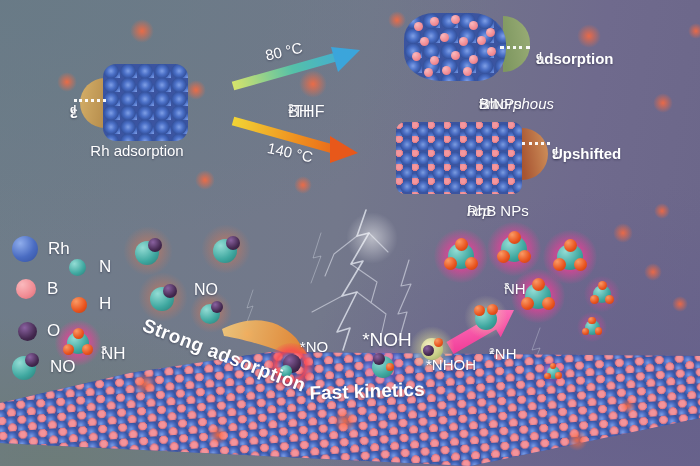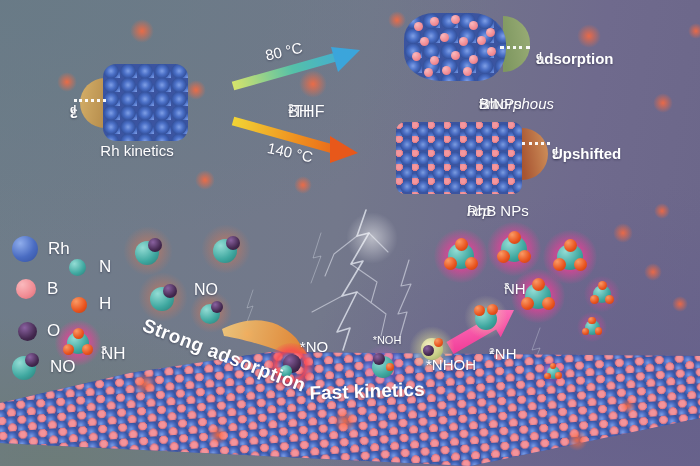--- a/index.html
+++ b/index.html
@@ -103,21 +103,21 @@
   #lbl-upshift{left:552px;top:146px;font-size:15px;font-weight:bold;}
   #lbl-hcp{left:467px;top:203px;font-size:15px;}
   .lg-label{font-size:17px;}
   #lg-rh {left:48px;top:249px;} #lg-n{left:99px;top:267px;} #lg-b{left:47px;top:289px;}
   #lg-h  {left:99px;top:304px;} #lg-o{left:47px;top:331px;} #lg-nh3{left:101px;top:345px;}
   #lg-no {left:50px;top:367px;}
   #lbl-no-gas{left:206px;top:290px;font-size:16px;}
   #lbl-strong{left:224px;top:356px;font-size:19px;font-weight:bold;letter-spacing:.5px;
               transform:translate(-50%,-50%) rotate(21deg);}
   #lbl-star-no{left:314px;top:347px;font-size:15px;}
-  #lbl-star-noh{left:387px;top:340px;font-size:11px;}
+  #lbl-star-noh{left:387px;top:340px;font-size:19px;}
   #lbl-star-nhoh{left:451px;top:365px;font-size:15px;}
   #lbl-star-nh2{left:489px;top:346px;font-size:15px;}
   #lbl-fast{left:367px;top:392px;font-size:19px;font-weight:bold;transform:translate(-50%,-50%) rotate(-2deg);}
   #lbl-nh3-product{left:504px;top:281px;font-size:15px;}
   .mol{pointer-events:none;}
 </style>
 </head>
 <body>
 
 <div id="stage">
@@ -343,21 +343,21 @@
         <div class="sp sp-teal" style="left: 10.56px; top: 13.92px; width: 24px; height: 24px;"></div>
         <div class="sp sp-purple" style="left: 23.52px; top: 10.56px; width: 14.4px; height: 14.4px;"></div>
       </div>
     </div>
 
   <div id="labels" style="left:0;top:0;width:700px;height:466px;">
     <div class="lbl" id="lbl-eps-left">
         <span>ε</span>
         <sub>d</sub>
       </div>
-    <div class="lbl" id="lbl-rh-nanocubes">Rh kinetics</div>
+    <div class="lbl" id="lbl-rh-nanocubes">Rh adsorption</div>
     <div class="lbl" id="lbl-temp-top">80 °C</div>
     <div class="lbl" id="lbl-reagent">
         <span>BH</span>
         <sub>3</sub>
         <span>-THF</span>
       </div>
     <div class="lbl" id="lbl-temp-bottom">140 °C</div>
     <div class="lbl anchor-left" id="lbl-downshift">
         <span>adsorption </span>
         <span>ε</span>

